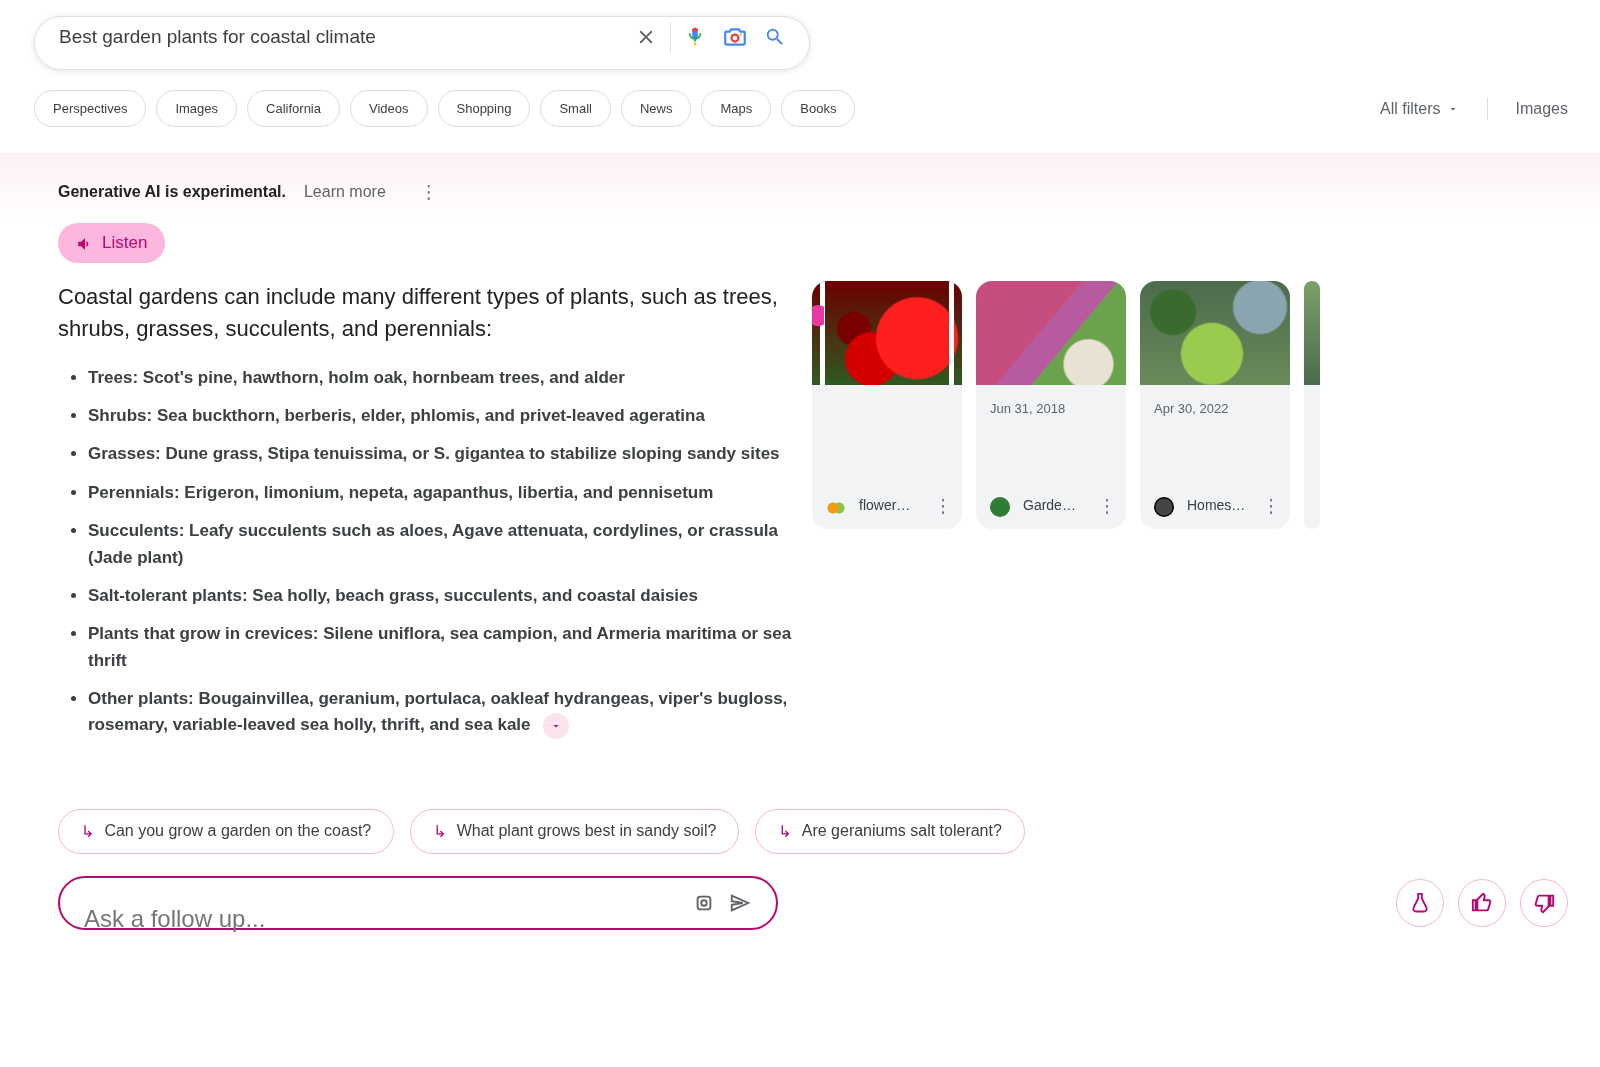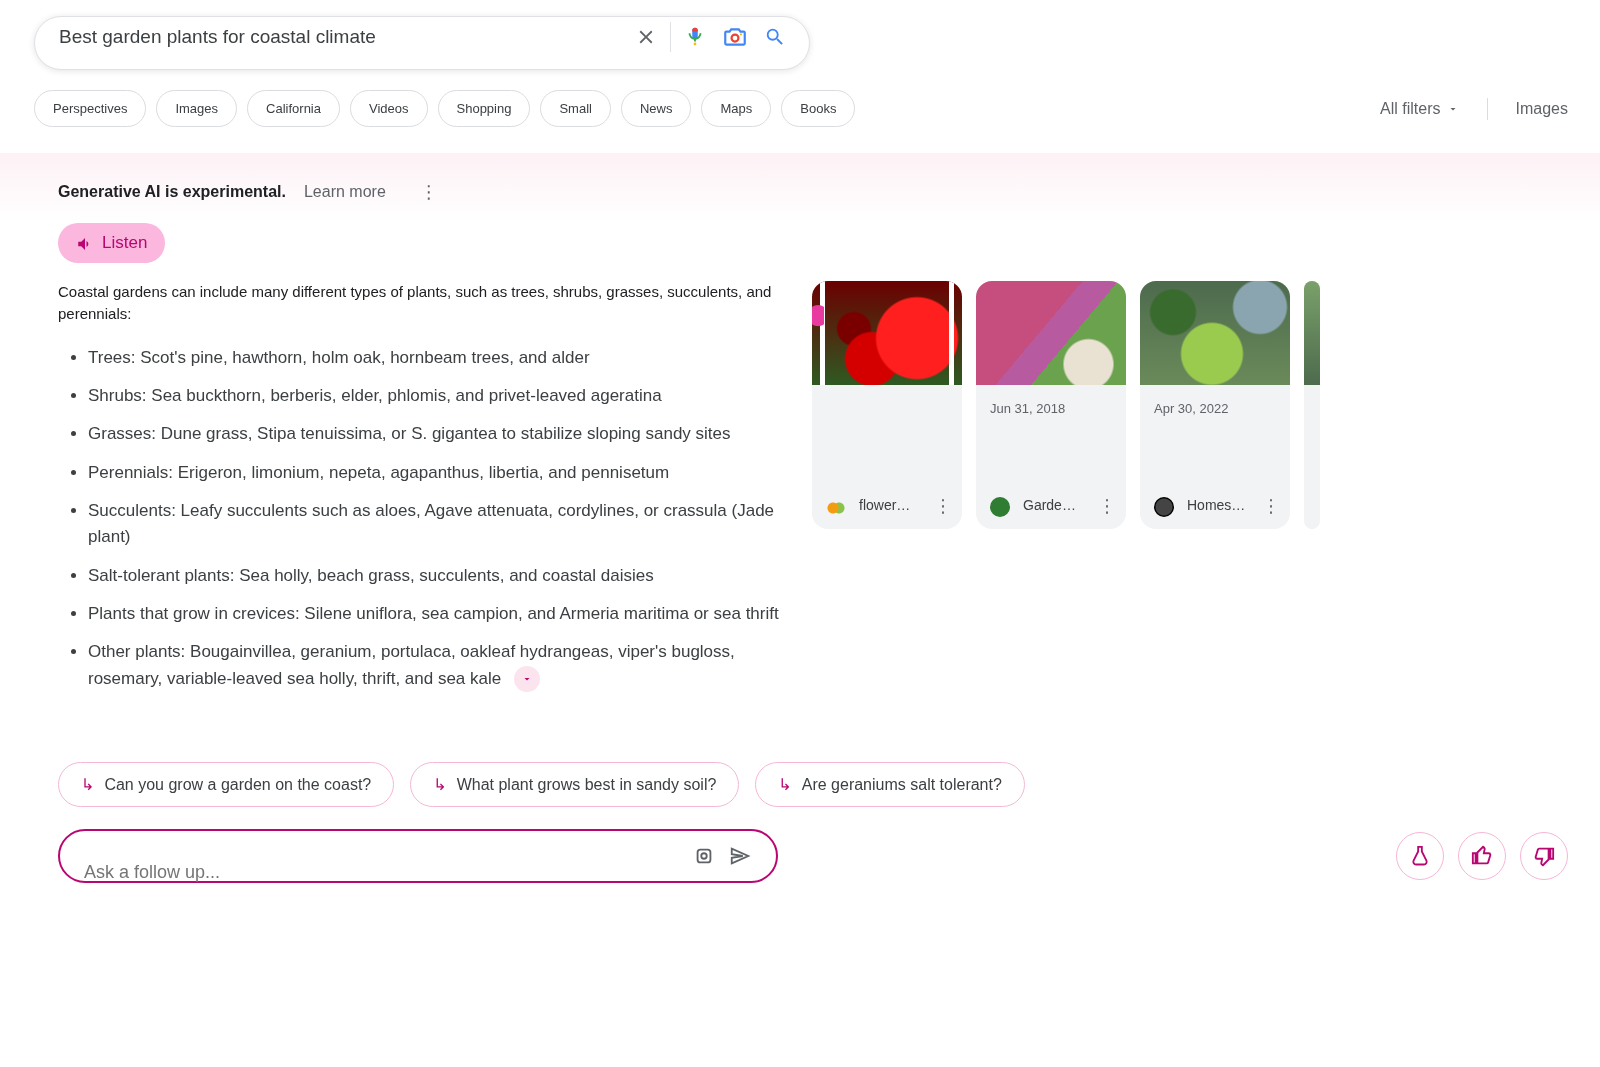--- a/index.html
+++ b/index.html
@@ -108,33 +108,34 @@
     font-weight:500;
     margin: 22px 0 0 58px;
     cursor:pointer;
   }
   .gen-body {
     display:flex;
     margin: 18px 0 0 58px;
   }
   .answer-col { width: 740px; }
   .intro {
-    font-size:15px;
+    font-size:22px;
     line-height:1.45;
     color:#202124;
   }
   .answer-col ul {
     margin: 20px 0 0 0;
     padding-left: 30px;
   }
   .answer-col li {
     font-size:17px;
     line-height:1.55;
     color:#3c4043;
     margin: 0 0 12px 0;
+    font-weight: bold;
   }
   .expand-pill {
     display:inline-flex; align-items:center; justify-content:center;
     width:26px; height:26px; border-radius:50%;
     background:#fce4ef;
     margin-left:8px;
     vertical-align:middle;
   }
   
   .cards-row {
@@ -243,21 +244,21 @@
     flex:0 0 720px;
     display:flex;
     align-items:center;
     border:2px solid #b80672;
     border-radius:30px;
     height:54px;
     padding: 0 18px 0 22px;
     background:#fff;
   }
   .follow-input input {
-    flex:1; border:none; outline:none; font-size:18px; color:#a21caf;
+    flex:1; border:none; outline:none; font-size:24px; color:#a21caf;
     background:transparent;
     margin-top:32px;
   }
   .fi-icon { width:36px; display:flex; justify-content:center; }
   .feedback {
     margin-left:auto;
     margin-right:32px;
     display:flex;
     gap:14px;
   }

